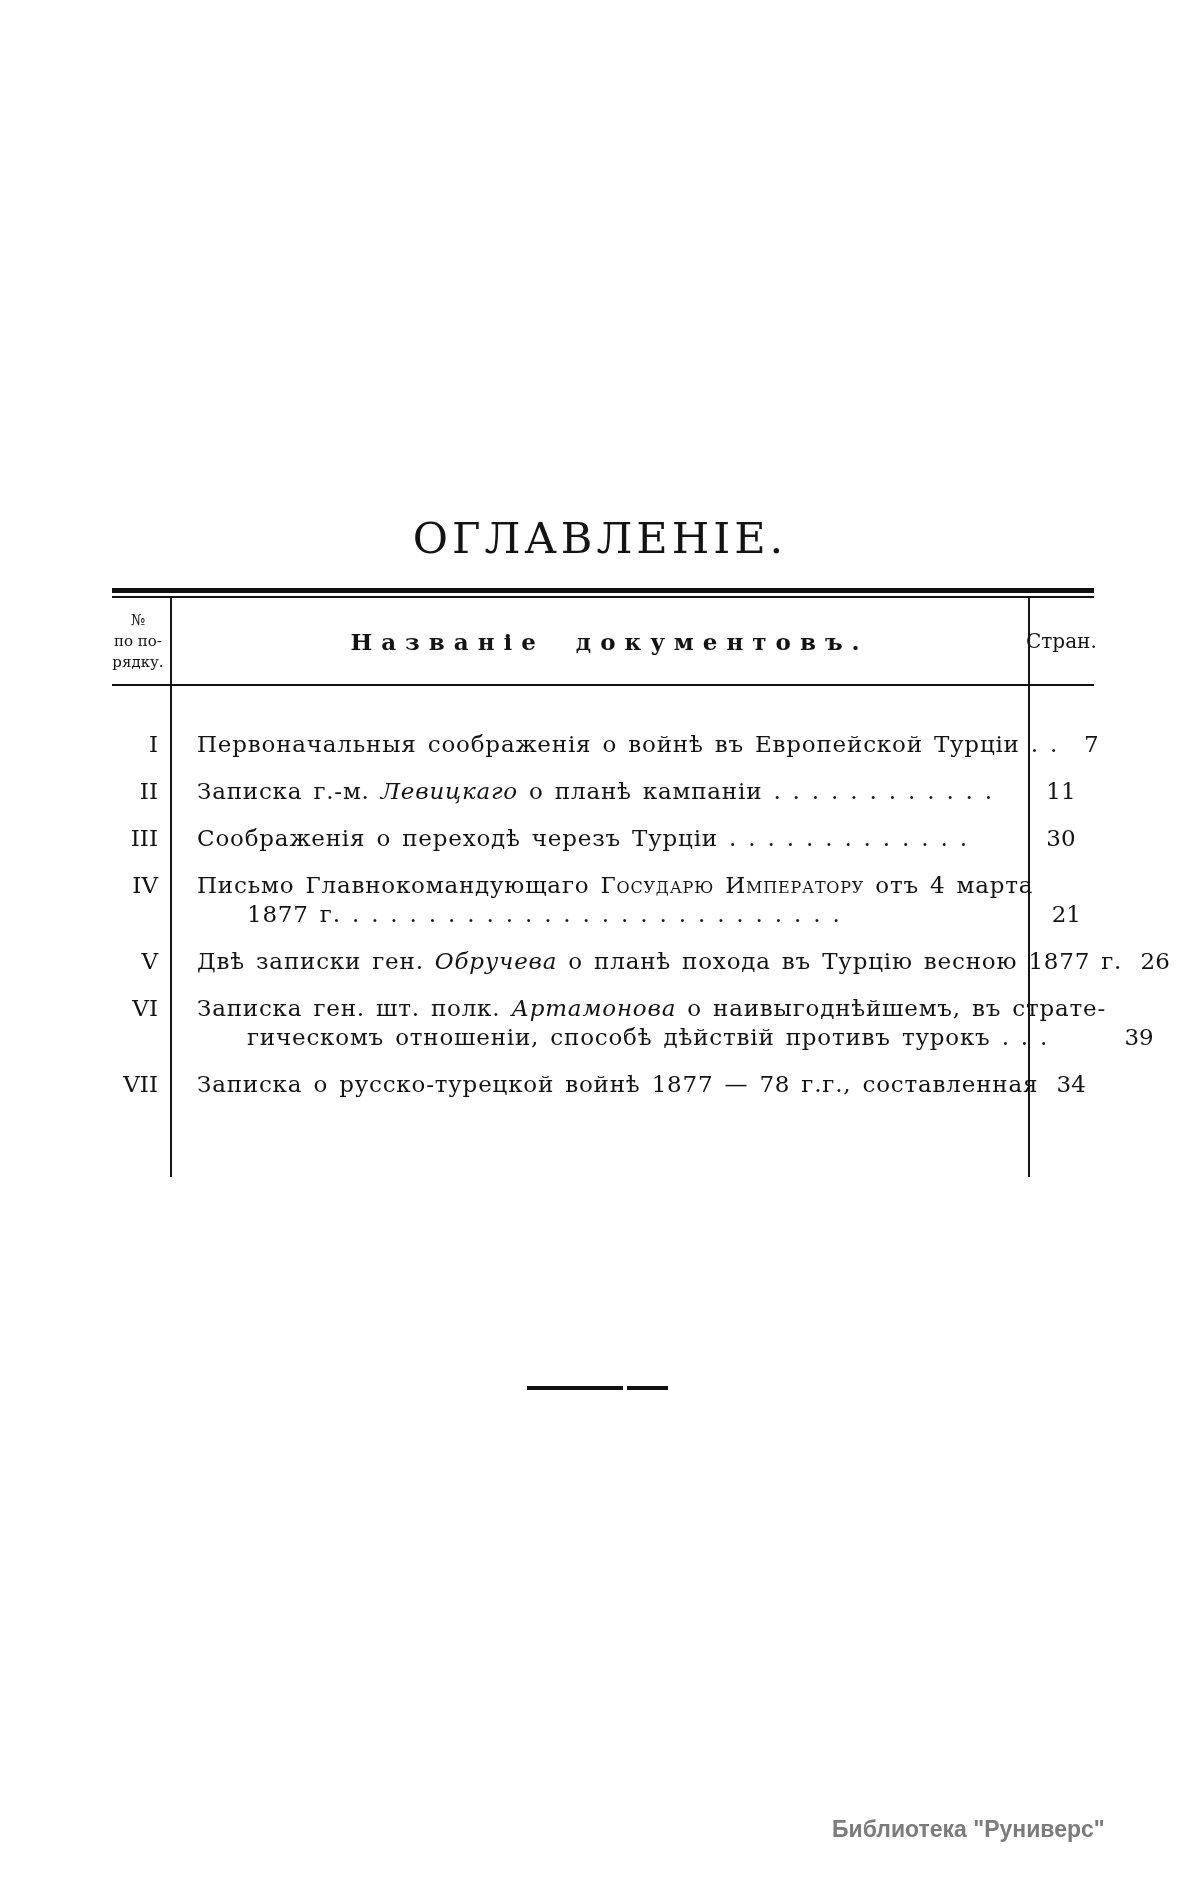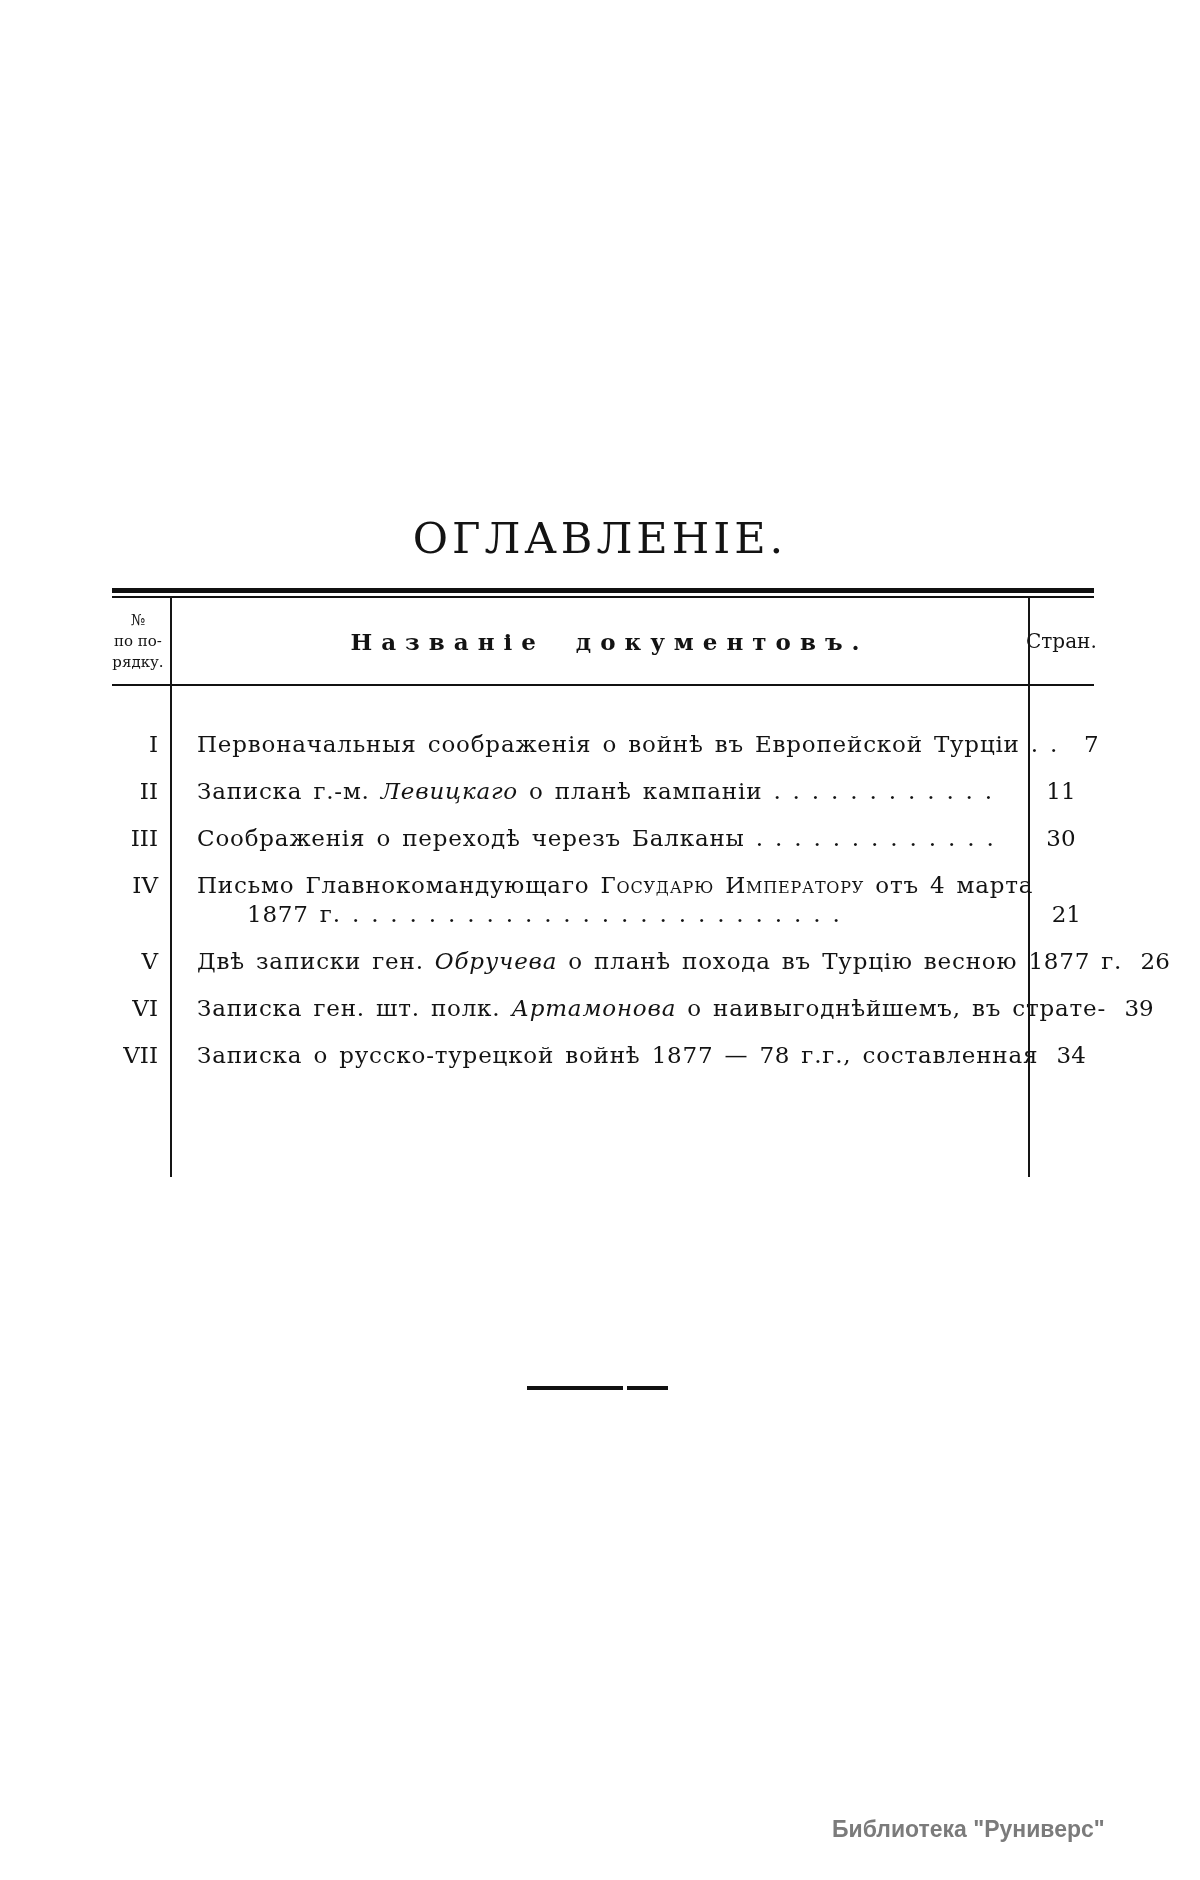--- a/index.html
+++ b/index.html
@@ -79,21 +79,21 @@
         <div class="row">
           <div class="td-num">II</div>
           <div class="td-name">
             <div class="line"><span>Записка г.-м. </span><span class="it">Левицкаго</span><span> о планѣ кампаніи . . . . . . . . . . . .</span></div>
           </div>
           <div class="td-page">11</div>
         </div>
         <div class="row">
           <div class="td-num">III</div>
           <div class="td-name">
-            <div class="line"><span>Соображенія о переходѣ черезъ Балканы . . . . . . . . . . . . .</span></div>
+            <div class="line"><span>Соображенія о переходѣ черезъ Турціи . . . . . . . . . . . . .</span></div>
           </div>
           <div class="td-page">30</div>
         </div>
         <div class="row">
           <div class="td-num">IV</div>
           <div class="td-name">
             <div class="line"><span>Письмо Главнокомандующаго </span><span class="sc">Государю Императору</span><span> отъ 4 марта</span></div>
             <div class="line wrap"><span>1877 г. . . . . . . . . . . . . . . . . . . . . . . . . . .</span></div>
           </div>
           <div class="td-page">21</div>
@@ -102,20 +102,21 @@
           <div class="td-num">V</div>
           <div class="td-name">
             <div class="line"><span>Двѣ записки ген. </span><span class="it">Обручева</span><span> о планѣ похода въ Турцію весною 1877 г.</span></div>
           </div>
           <div class="td-page">26</div>
         </div>
         <div class="row">
           <div class="td-num">VI</div>
           <div class="td-name">
             <div class="line"><span>Записка ген. шт. полк. </span><span class="it">Артамонова</span><span> о наивыгоднѣйшемъ, въ страте-</span></div>
+            <div class="line wrap"><span>гическомъ отношеніи, способѣ дѣйствій противъ турокъ . . .</span></div>
           </div>
           <div class="td-page">39</div>
         </div>
         <div class="row">
           <div class="td-num">VII</div>
           <div class="td-name">
             <div class="line"><span>Записка о русско-турецкой войнѣ 1877 — 78 г.г., составленная</span></div>
           </div>
           <div class="td-page">34</div>
         </div>

